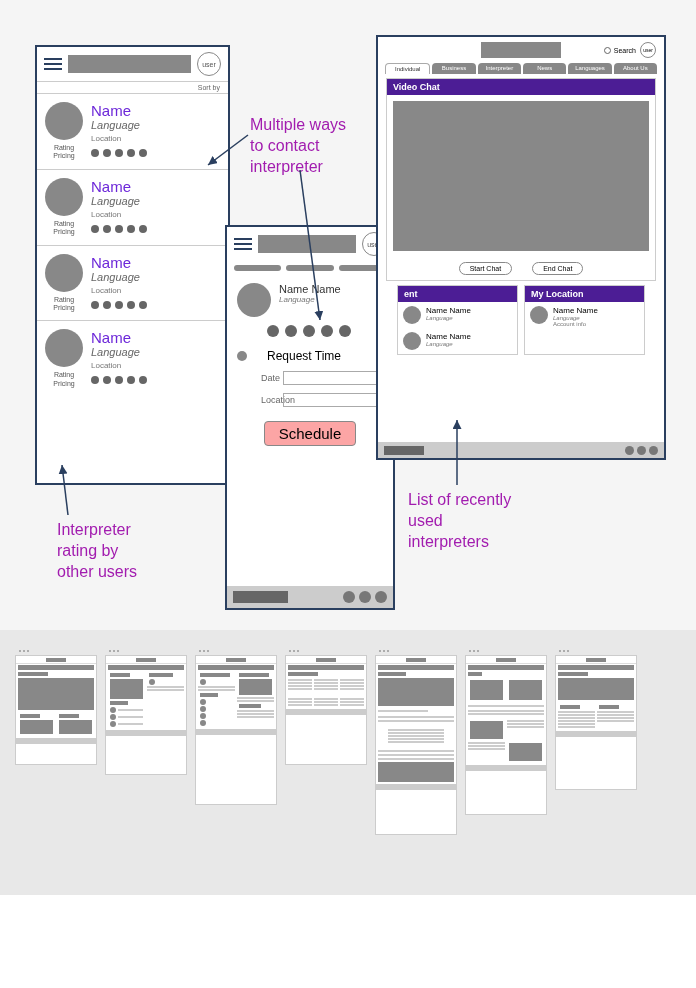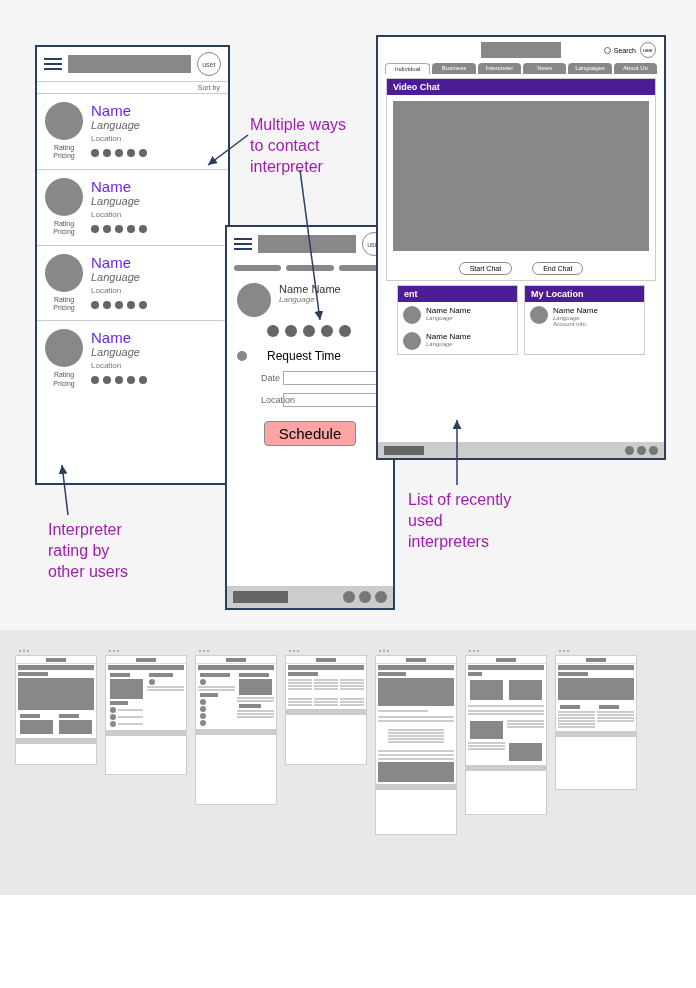--- a/index.html
+++ b/index.html
@@ -308,21 +308,21 @@
     <div class="desk-bottom">
       <div class="db-rect"></div>
       <div class="db-spacer"></div>
       <div class="db-dot"></div>
       <div class="db-dot"></div>
       <div class="db-dot"></div>
     </div>
   </div>
 
   <div class="annotation" style="left:250px; top:115px; width:110px">Multiple ways to contact interpreter</div>
-  <div class="annotation" style="left:48px; top:520px; width:100px">Interpreter rating by other users</div>
+  <div class="annotation" style="left:57px; top:520px; width:100px">Interpreter rating by other users</div>
   <div class="annotation" style="left:408px; top:490px; width:120px">List of recently used interpreters</div>
 
   <svg class="arrow-svg" style="left:0; top:0; width:100%; height:100%">
     <defs>
         <marker id="ah" markerWidth="8" markerHeight="8" refX="6" refY="3" orient="auto">
           <path d="M0,0 L6,3 L0,6 Z" fill="#2a3f5f"></path>
         </marker>
       </defs>
     <line x1="248" y1="135" x2="208" y2="165" stroke="#2a3f5f" stroke-width="1.5" marker-end="url(#ah)"></line>
     <line x1="300" y1="170" x2="320" y2="320" stroke="#2a3f5f" stroke-width="1.5" marker-end="url(#ah)"></line>

